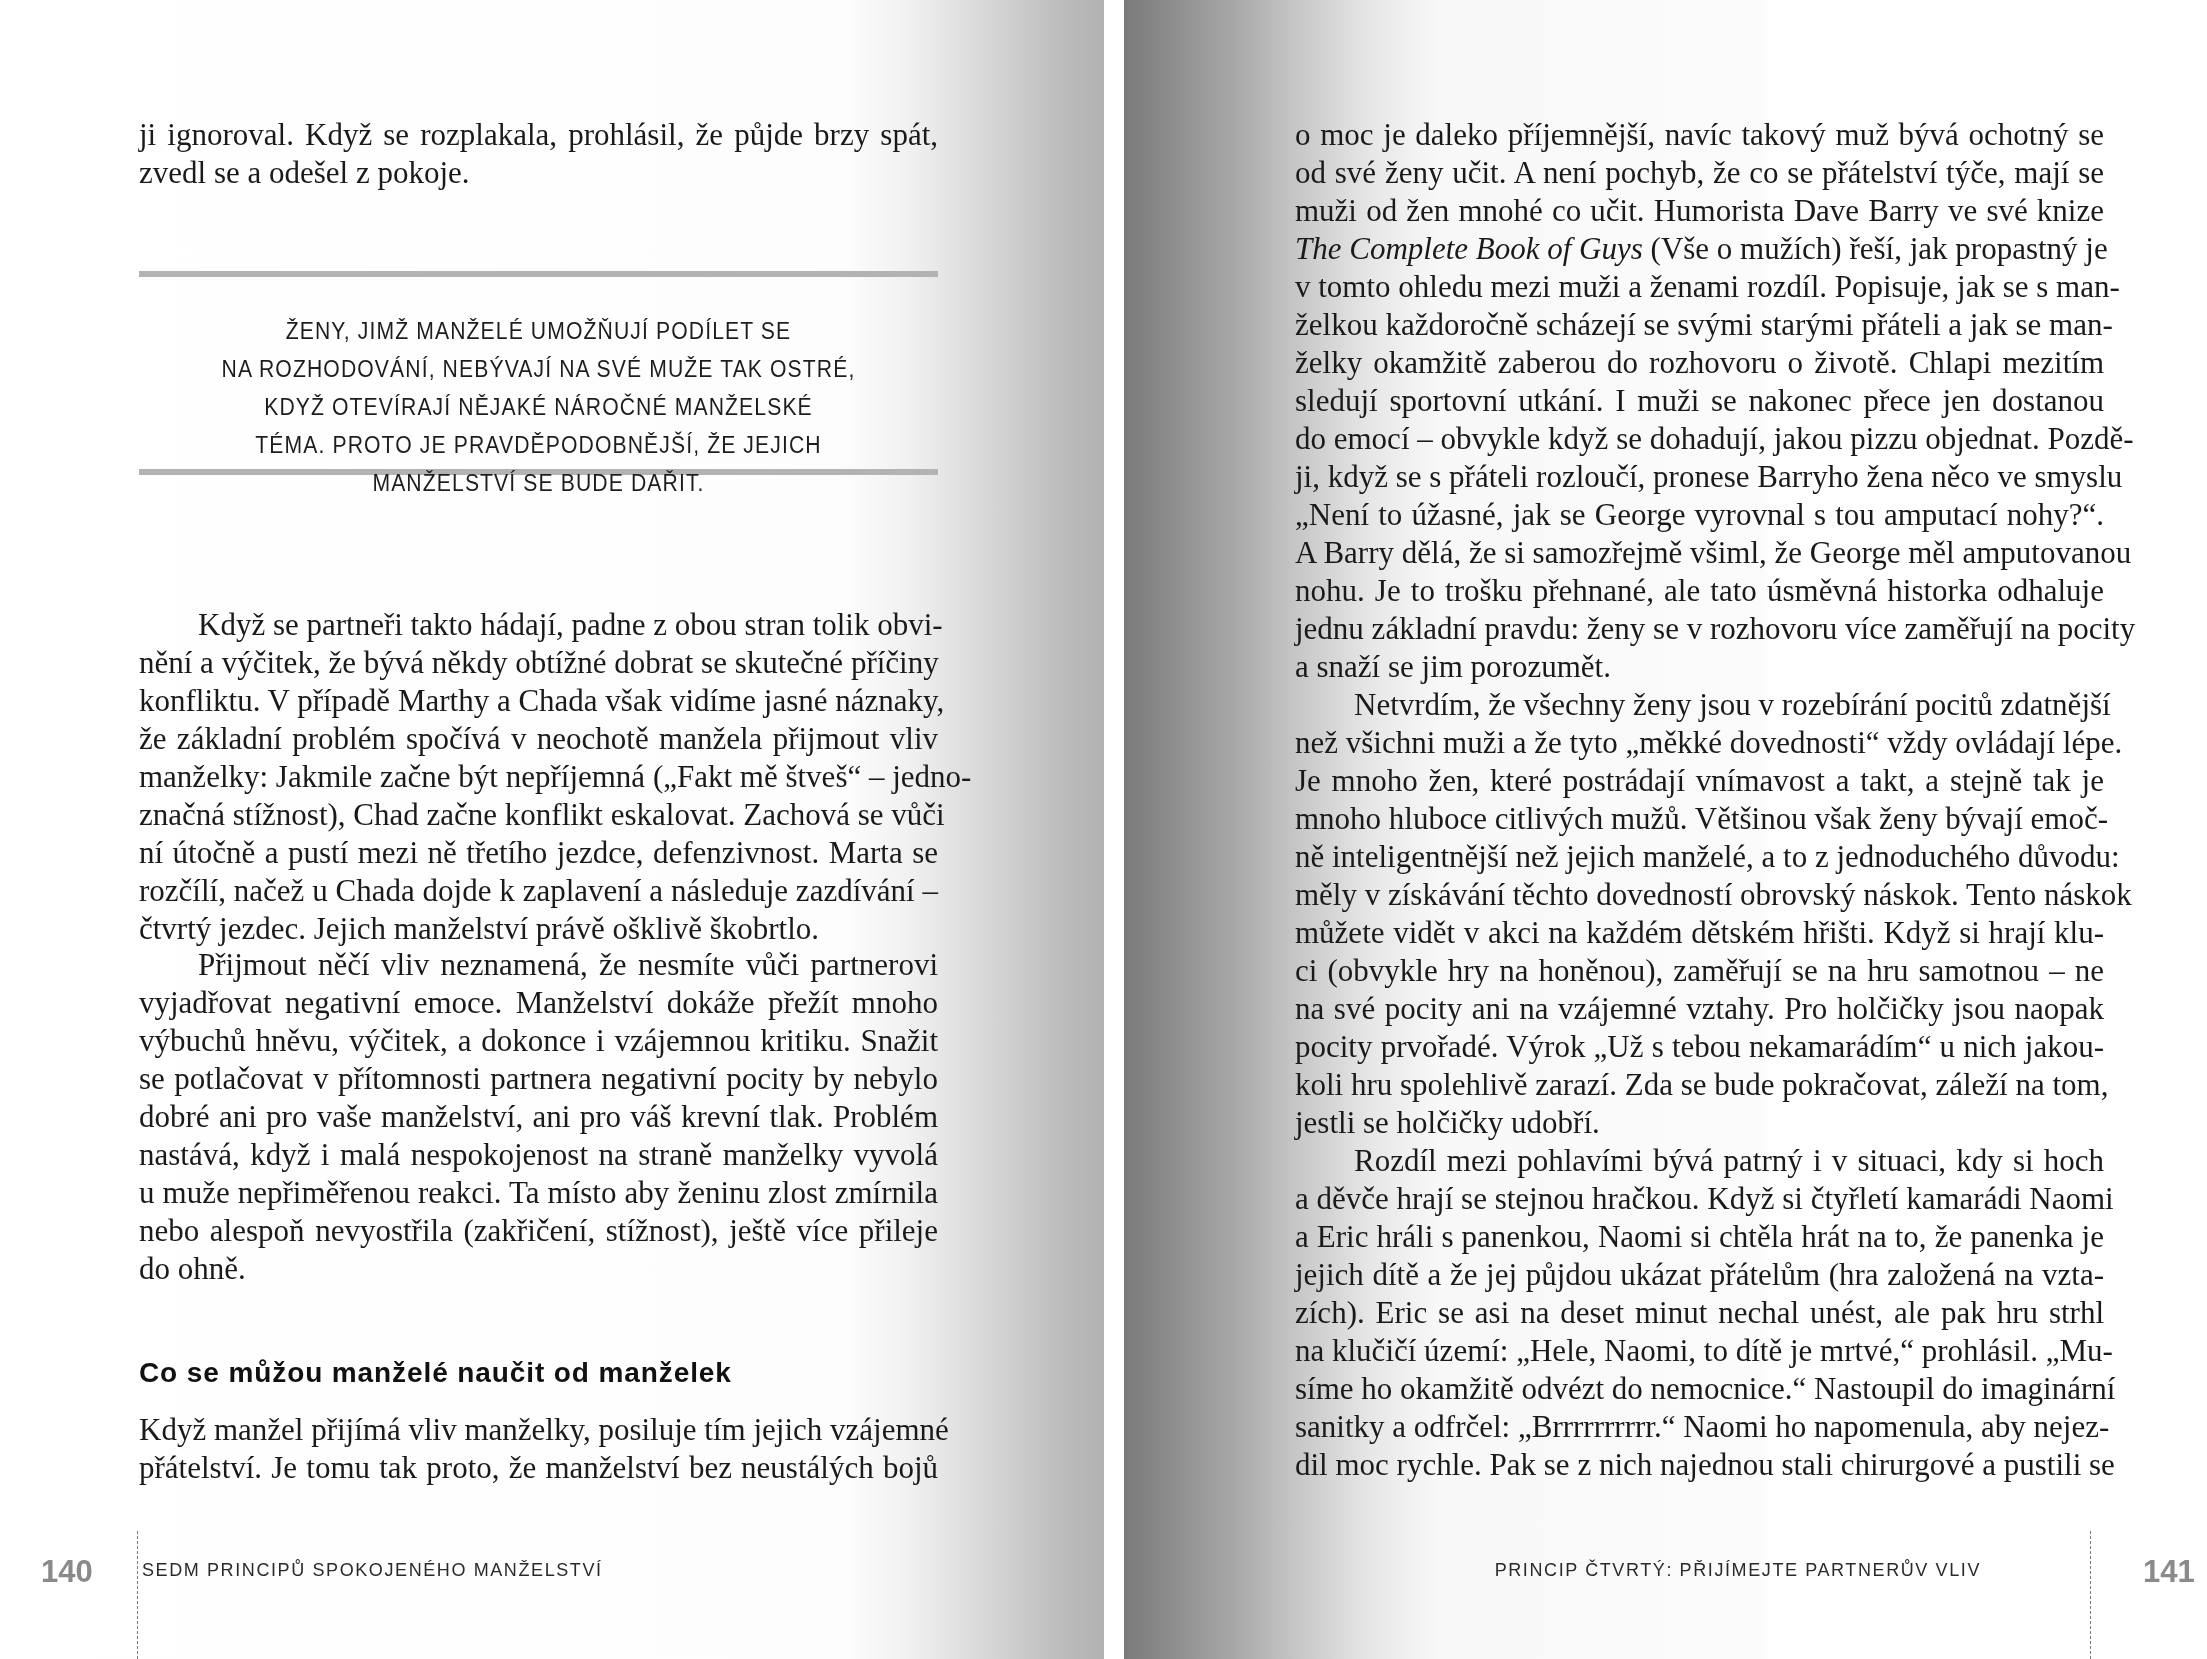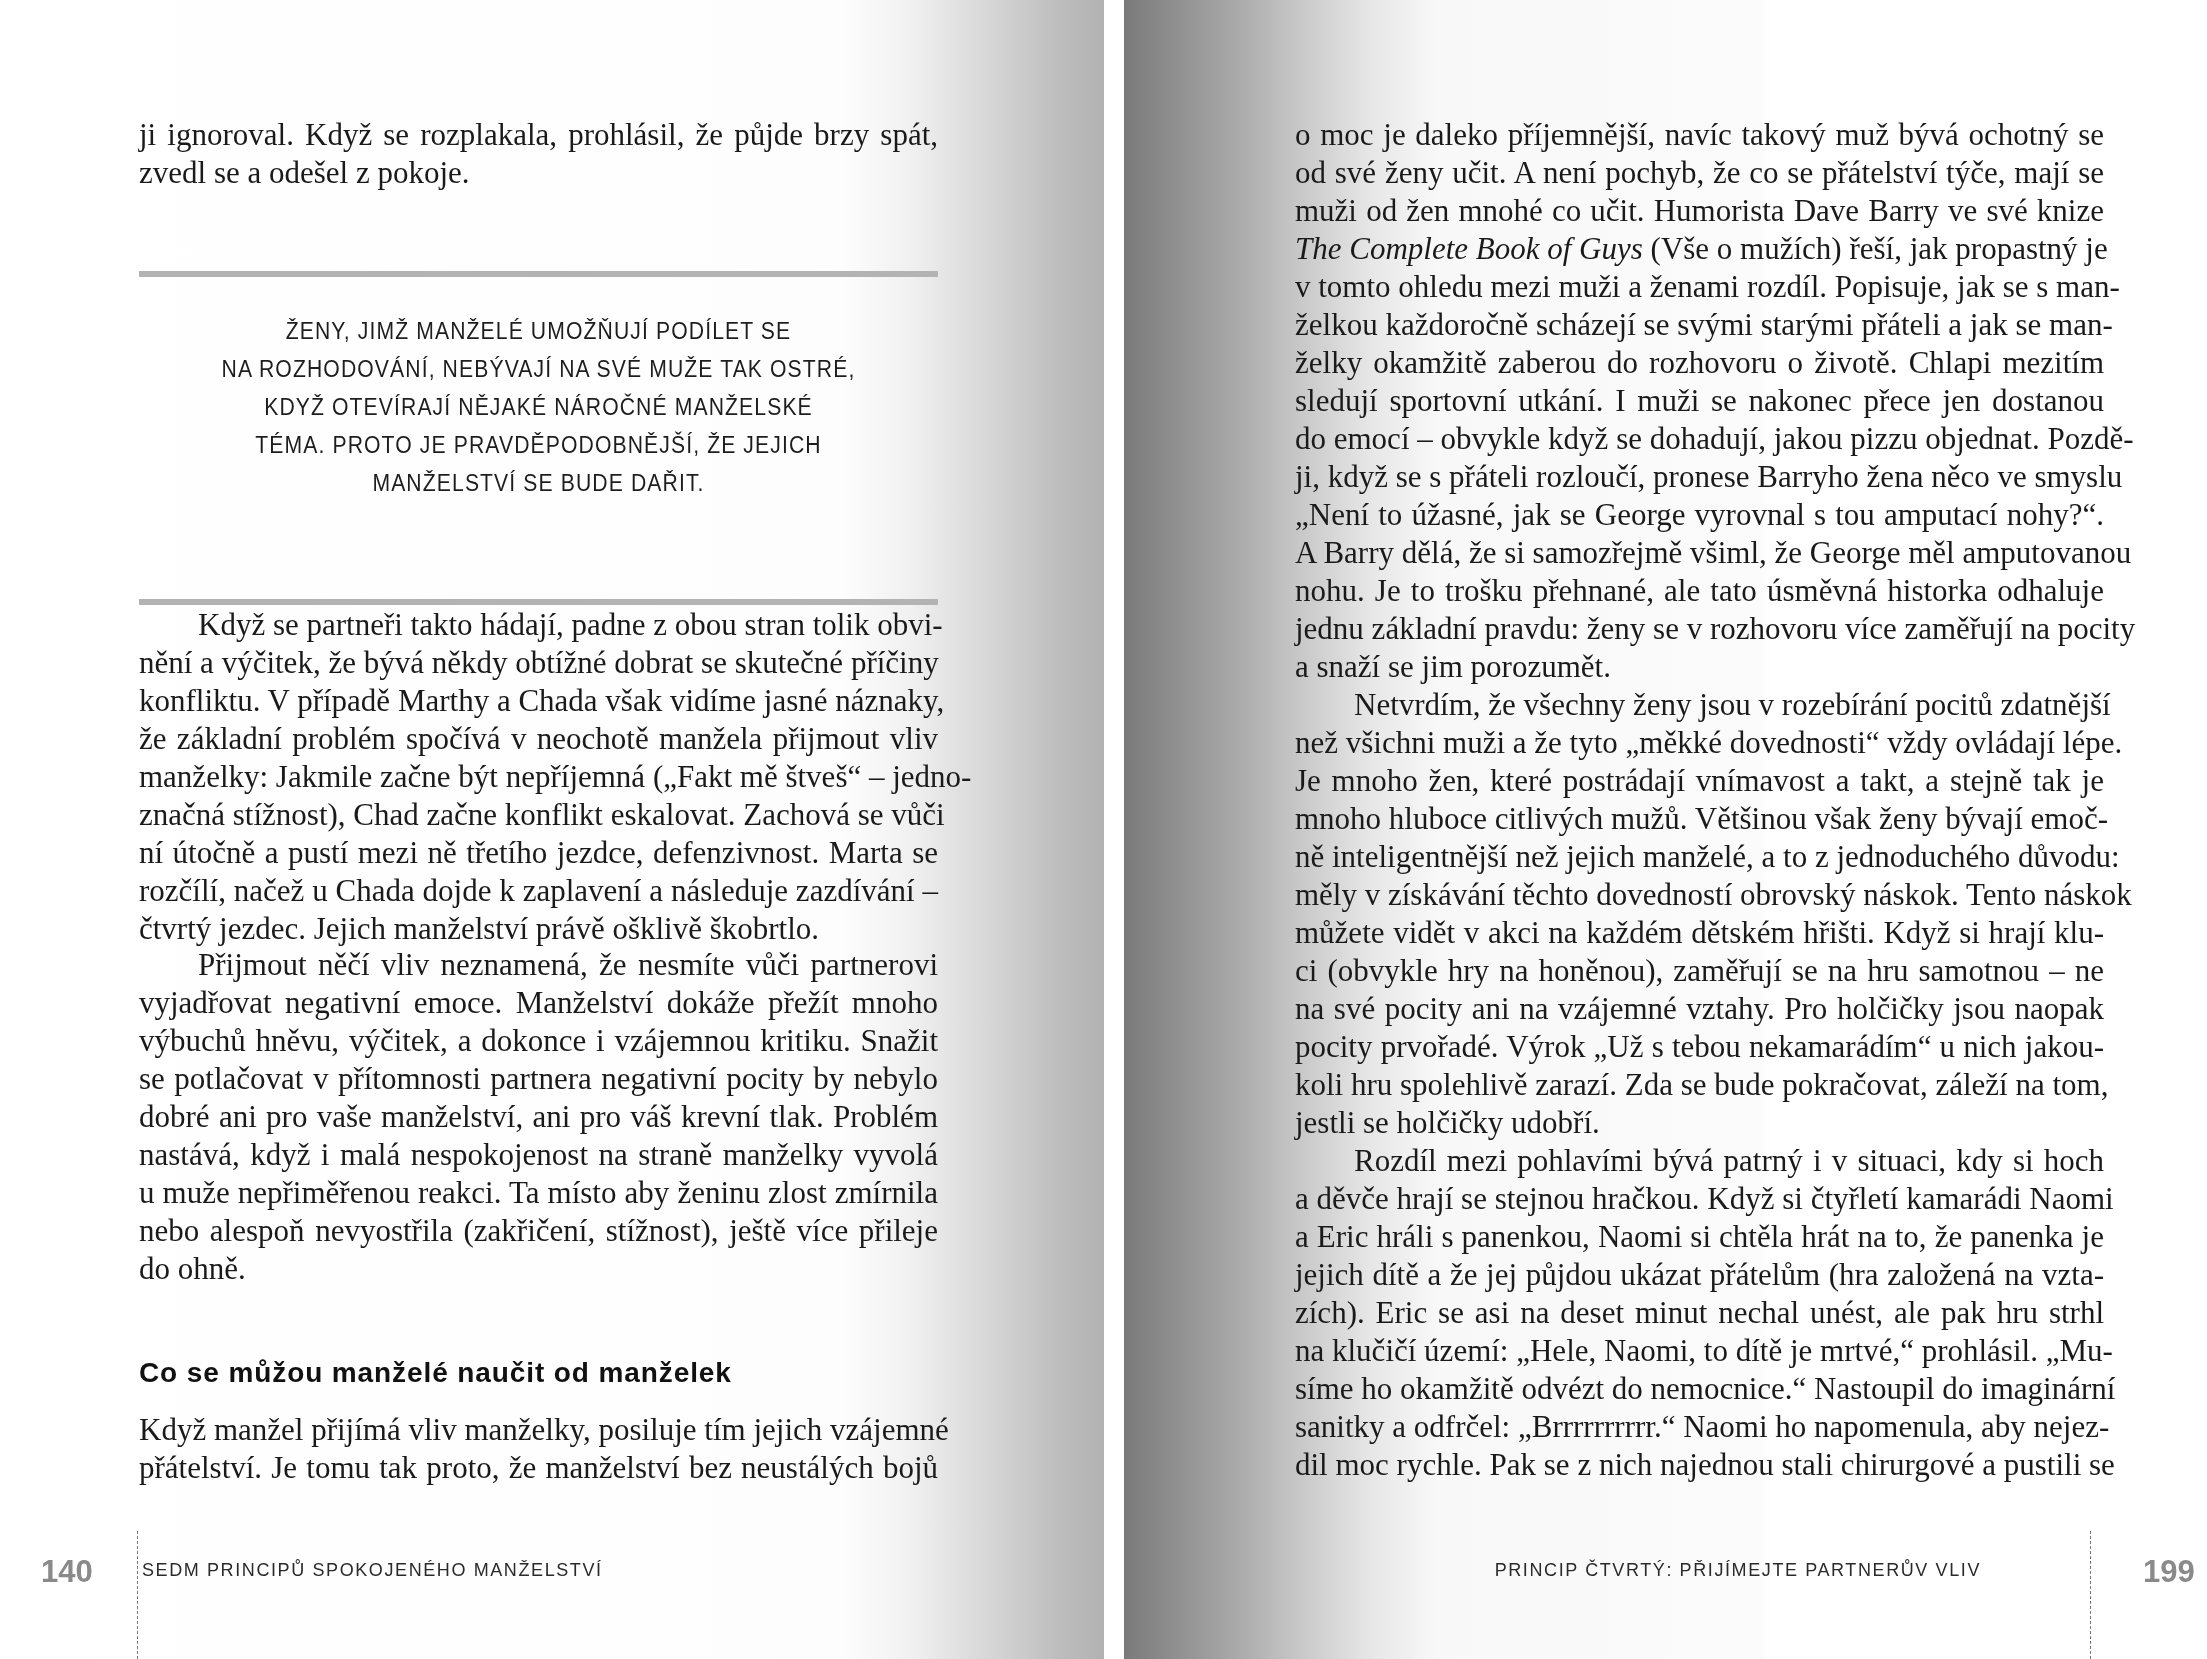--- a/index.html
+++ b/index.html
@@ -16,21 +16,21 @@
   }
   .page-right {
     left: 1104px; width: 1104px;
     background: linear-gradient(to right, #7a7a7a 0px, #8a8a8a 39px, #a7a7a7 108px, #c8c8c8 176px, #e6e6e6 245px, #f8f8f8 314px, #fbfbfb 637px, #ffffff 647px, #ffffff 1104px);
     margin-left: 20px;
   }
   .line { display: block; white-space: nowrap; text-align: justify; text-align-last: justify; }
   .line.last { text-align-last: left; }
   .indent { padding-left: 59px; }
   .pullquote {
-    position: absolute; left: 139px; top: 271px; width: 799px; height: 334px;
+    position: absolute; left: 139px; top: 271px; width: 799px; height: 204px;
     border-top: 6.9px solid #b3b3b3; border-bottom: 6.9px solid #b3b3b3;
     box-sizing: border-box;
   }
   .pullquote-text {
     position: absolute; left: 0; right: 0; top: 35px;
     text-align: center;
     font-family: "Liberation Sans", "DejaVu Sans", sans-serif;
     font-size: 23px; line-height: 38px; letter-spacing: 1.2px;
     color: #1d1d1d;
     transform: scaleX(0.92); transform-origin: 50% 0;
@@ -151,15 +151,15 @@
     <span class="line">jejich dítě a že jej půjdou ukázat přátelům (hra založená na vzta-</span>
     <span class="line">zích). Eric se asi na deset minut nechal unést, ale pak hru strhl</span>
     <span class="line">na klučičí území: „Hele, Naomi, to dítě je mrtvé,“ prohlásil. „Mu-</span>
     <span class="line">síme ho okamžitě odvézt do nemocnice.“ Nastoupil do imaginární</span>
     <span class="line">sanitky a odfrčel: „Brrrrrrrrrr.“ Naomi ho napomenula, aby nejez-</span>
     <span class="line">dil moc rychle. Pak se z nich najednou stali chirurgové a pustili se</span>
   </div>
 
   <div class="footer-title" style="right:247px;">PRINCIP ČTVRTÝ: PŘIJÍMEJTE PARTNERŮV VLIV</div>
   <div class="dotted-rule" style="left:966px;"></div>
-  <div class="footer-num" style="left:1019px;">199</div>
+  <div class="footer-num" style="left:1019px;">141</div>
 </div>
 
 
 </body></html>

